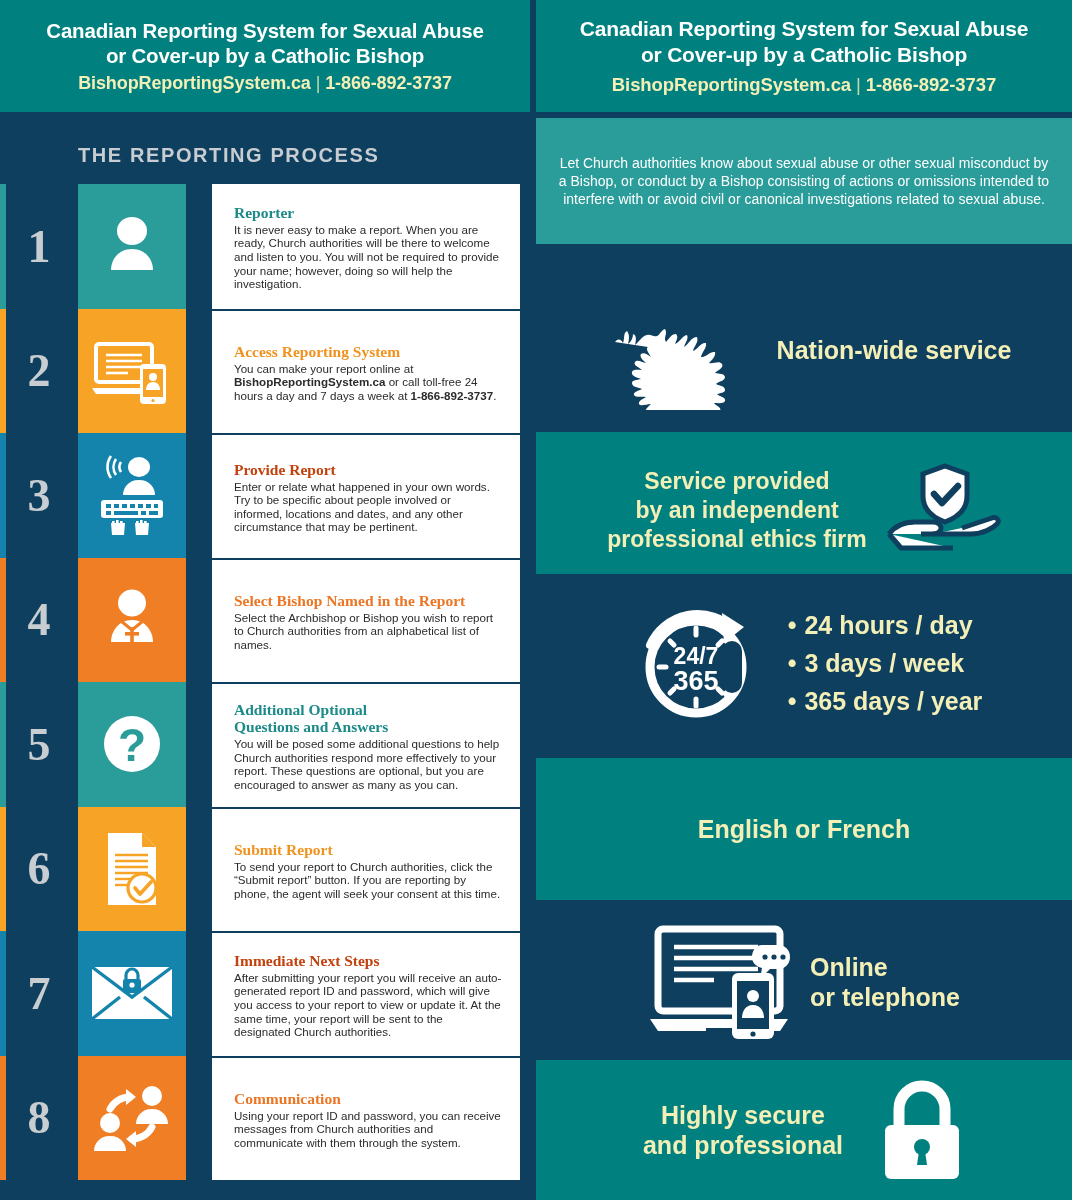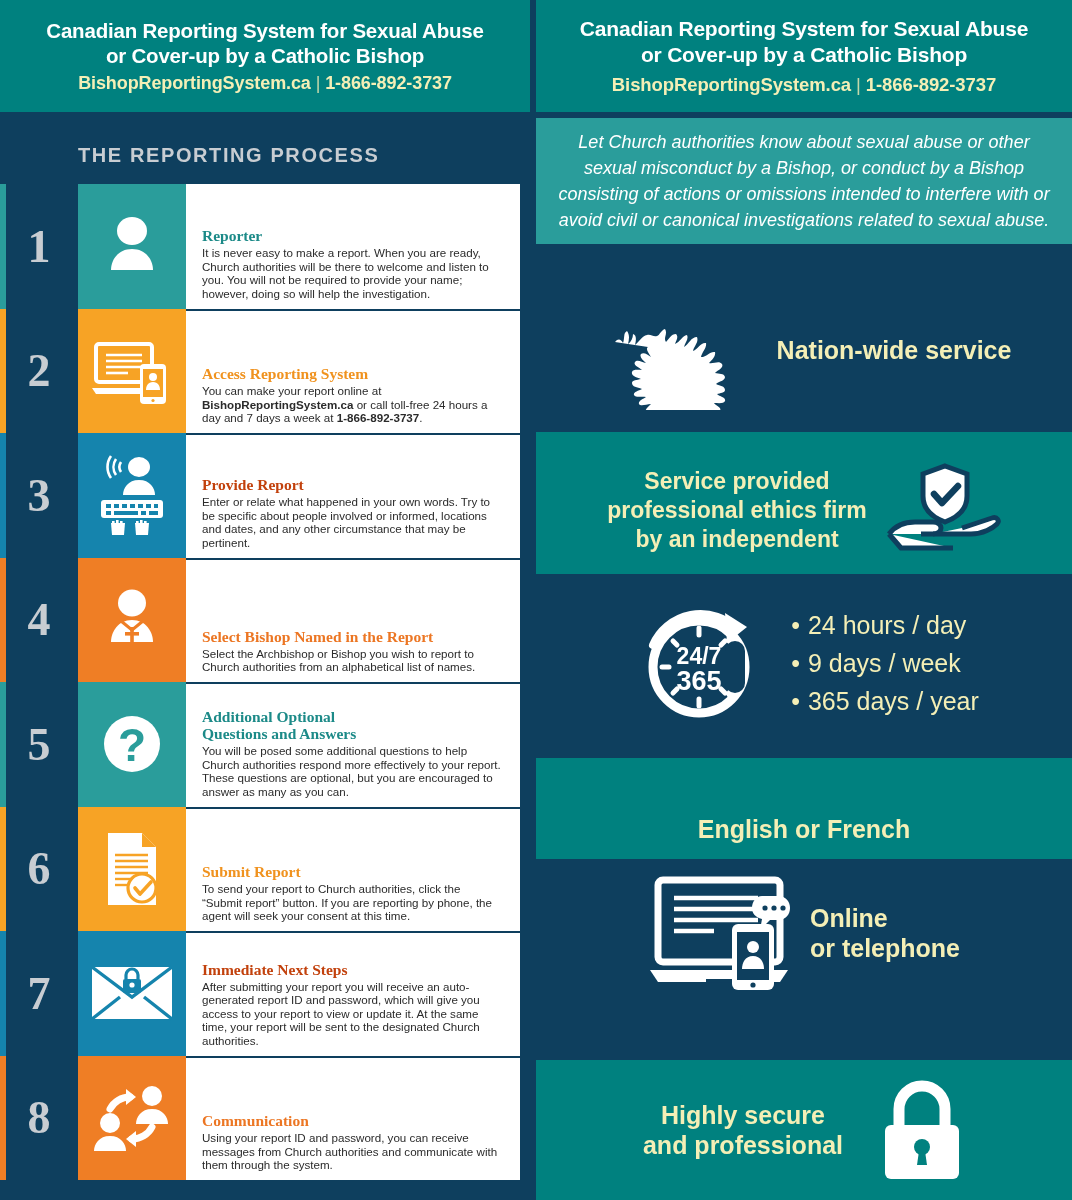--- a/index.html
+++ b/index.html
@@ -57,24 +57,25 @@
     display: flex; align-items: center; justify-content: center;
     color: #C8CDD2; font-weight: bold; font-size: 46px;
     font-family: "Liberation Serif", serif;
   }
   .step .icon-cell {
     width: 108px; flex: 0 0 108px;
     display: flex; align-items: center; justify-content: center;
   }
   .step .body {
     flex: 1 1 auto; background: #FFFFFF;
-    padding: 10px 18px 8px 16px;
-    display: flex; flex-direction: column; justify-content: flex-end;
+    padding: 10px 18px 8px 22px;
+    display: flex; flex-direction: column; justify-content: center;
     margin-right: 16px;
     border-top: 2px solid #0E3F5E;
+    margin-left: 26px;
   }
   .step:first-child .body { border-top: none; }
   .step .st-title { font-family: "Liberation Serif", serif; font-weight: bold; font-size: 15.5px; line-height: 17px; margin-bottom: 2px; }
   .step .st-text { font-size: 11.6px; line-height: 13.6px; color: #2B2B2B; }
   .step .st-text b { font-weight: bold; }
 
   .c-teal   { background: #2A9D9B; } .t-teal   { color: #1C8A88; }
   .c-amber  { background: #F7A325; } .t-amber  { color: #F0921E; }
   .c-blue   { background: #1584AD; } .t-blue   { color: #c2410c; }
   .c-orange { background: #EF7E25; } .t-orange { color: #EC7623; }
@@ -85,35 +86,35 @@
   .rb-teal-dark { background: #00817F; }
   .rb-teal-mid  { background: #2A9D9B; }
   .rb-navy      { background: #0E3F5E; }
   .rb-teal      { background: #00817F; }
 
   .r-header { top: 0; height: 112px; flex-direction: column; justify-content: center; padding: 0 18px; }
   .r-header .rh-title { color:#FFFFFF; font-weight:bold; font-size:21px; line-height:26px; text-align:center; letter-spacing:-0.2px;}
   .r-header .rh-sub { margin-top:6px; color:#F4EFB6; font-weight:bold; font-size:18.5px; text-align:center; letter-spacing:-0.1px;}
 
   .r-intro { top: 118px; height: 126px; justify-content: center; padding: 0 22px; }
-  .r-intro p { color:#FFFFFF; font-size:18px; line-height:26px; text-align:center;font-style:italic; }
+  .r-intro p { color:#FFFFFF; font-size:14px; line-height:18px; text-align:center; }
 
   .r-feature { justify-content: center; }
   .r-feature .ftxt { color:#F4EFB6; font-weight:bold; font-size:25px; line-height:30px; }
   .r-feature .ftxt.sm { font-size:23px; line-height:29px; }
 
   #rf-nation { top: 265px; height: 170px; }
   #rf-ethics { top: 432px; height: 156px; }
   #rf-247    { top: 574px; height: 178px; }
   #rf-lang   { top: 758px; height: 142px; }
-  #rf-online { top: 859px; height: 148px; }
+  #rf-online { top: 908px; height: 148px; }
   #rf-secure { top: 1060px; height: 140px; }
 
   .bullets { list-style:none; }
-  .bullets li { color:#F4EFB6; font-weight:normal; font-size:25px; line-height:38px; white-space:nowrap;}
+  .bullets li { color:#F4EFB6; font-weight:bold; font-size:25px; line-height:38px; white-space:nowrap;}
   .bullets li::before { content:"•"; margin-right:8px; }
 
   .ico { display:block; }
   .flex-row { display:flex; align-items:center; }
 </style>
 </head>
 <body>
 
 <div class="page">
 
@@ -346,22 +347,22 @@
           </svg>
         </span>
         <span class="ftxt">Nation-wide service</span>
       </div>
     </div>
 
     <div class="r-block rb-teal r-feature" id="rf-ethics">
       <div class="flex-row" style="gap:16px">
         <div class="ftxt sm" style="text-align:center">
           <div>Service provided</div>
+          <div>by an independent</div>
           <div>professional ethics firm</div>
-          <div>by an independent</div>
         </div>
         <span>
           <svg class="ico" width="118" height="100" viewBox="0 0 118 100">
             <path d="M62 6l22 8v22c0 14-11 22-22 26-11-4-22-12-22-26V14z" fill="#fff" stroke="#0E3F5E" stroke-width="5"></path>
             <path d="M51 34l8 9 16-17" fill="none" stroke="#0E3F5E" stroke-width="6.5" stroke-linecap="round" stroke-linejoin="round"></path>
             <path d="M6 74c6-8 16-12 26-12h18c5 0 8 3 8 6s-3 6-8 6H38" fill="#fff" stroke="#0E3F5E" stroke-width="5" stroke-linejoin="round"></path>
             <path d="M50 74h38c12 0 22-6 26-10 3-3 0-8-5-6l-30 10" fill="#fff" stroke="#0E3F5E" stroke-width="5" stroke-linejoin="round"></path>
             <path d="M6 74l12 14h52" fill="#fff" stroke="#0E3F5E" stroke-width="5" stroke-linejoin="round"></path>
           </svg>
         </span>
@@ -386,21 +387,21 @@
                 <line x1="92" y1="50" x2="96" y2="46"></line>
             </g>
             <path d="M100 40c12 6 14 22 8 28l-8-4c4-5 3-14-4-18zM100 104c12-6 14-22 8-28l-8 4c4 5 3 14-4 18z" fill="#fff"></path>
             <rect x="96" y="46" width="20" height="52" rx="10" fill="#0E3F5E"></rect>
             <text x="70" y="69" text-anchor="middle" font-family="Liberation Sans, sans-serif" font-size="23" font-weight="bold" fill="#fff">24/7</text>
             <text x="70" y="95" text-anchor="middle" font-family="Liberation Sans, sans-serif" font-size="27" font-weight="bold" fill="#fff">365</text>
           </svg>
         </span>
         <ul class="bullets">
           <li>24 hours / day</li>
-          <li>9 days / week</li>
+          <li>3 days / week</li>
           <li>365 days / year</li>
         </ul>
       </div>
     </div>
 
     <div class="r-block rb-teal r-feature" id="rf-lang">
       <div class="flex-row" style="gap:6px">
         <span class="ftxt">English or French</span>
       </div>
     </div>

